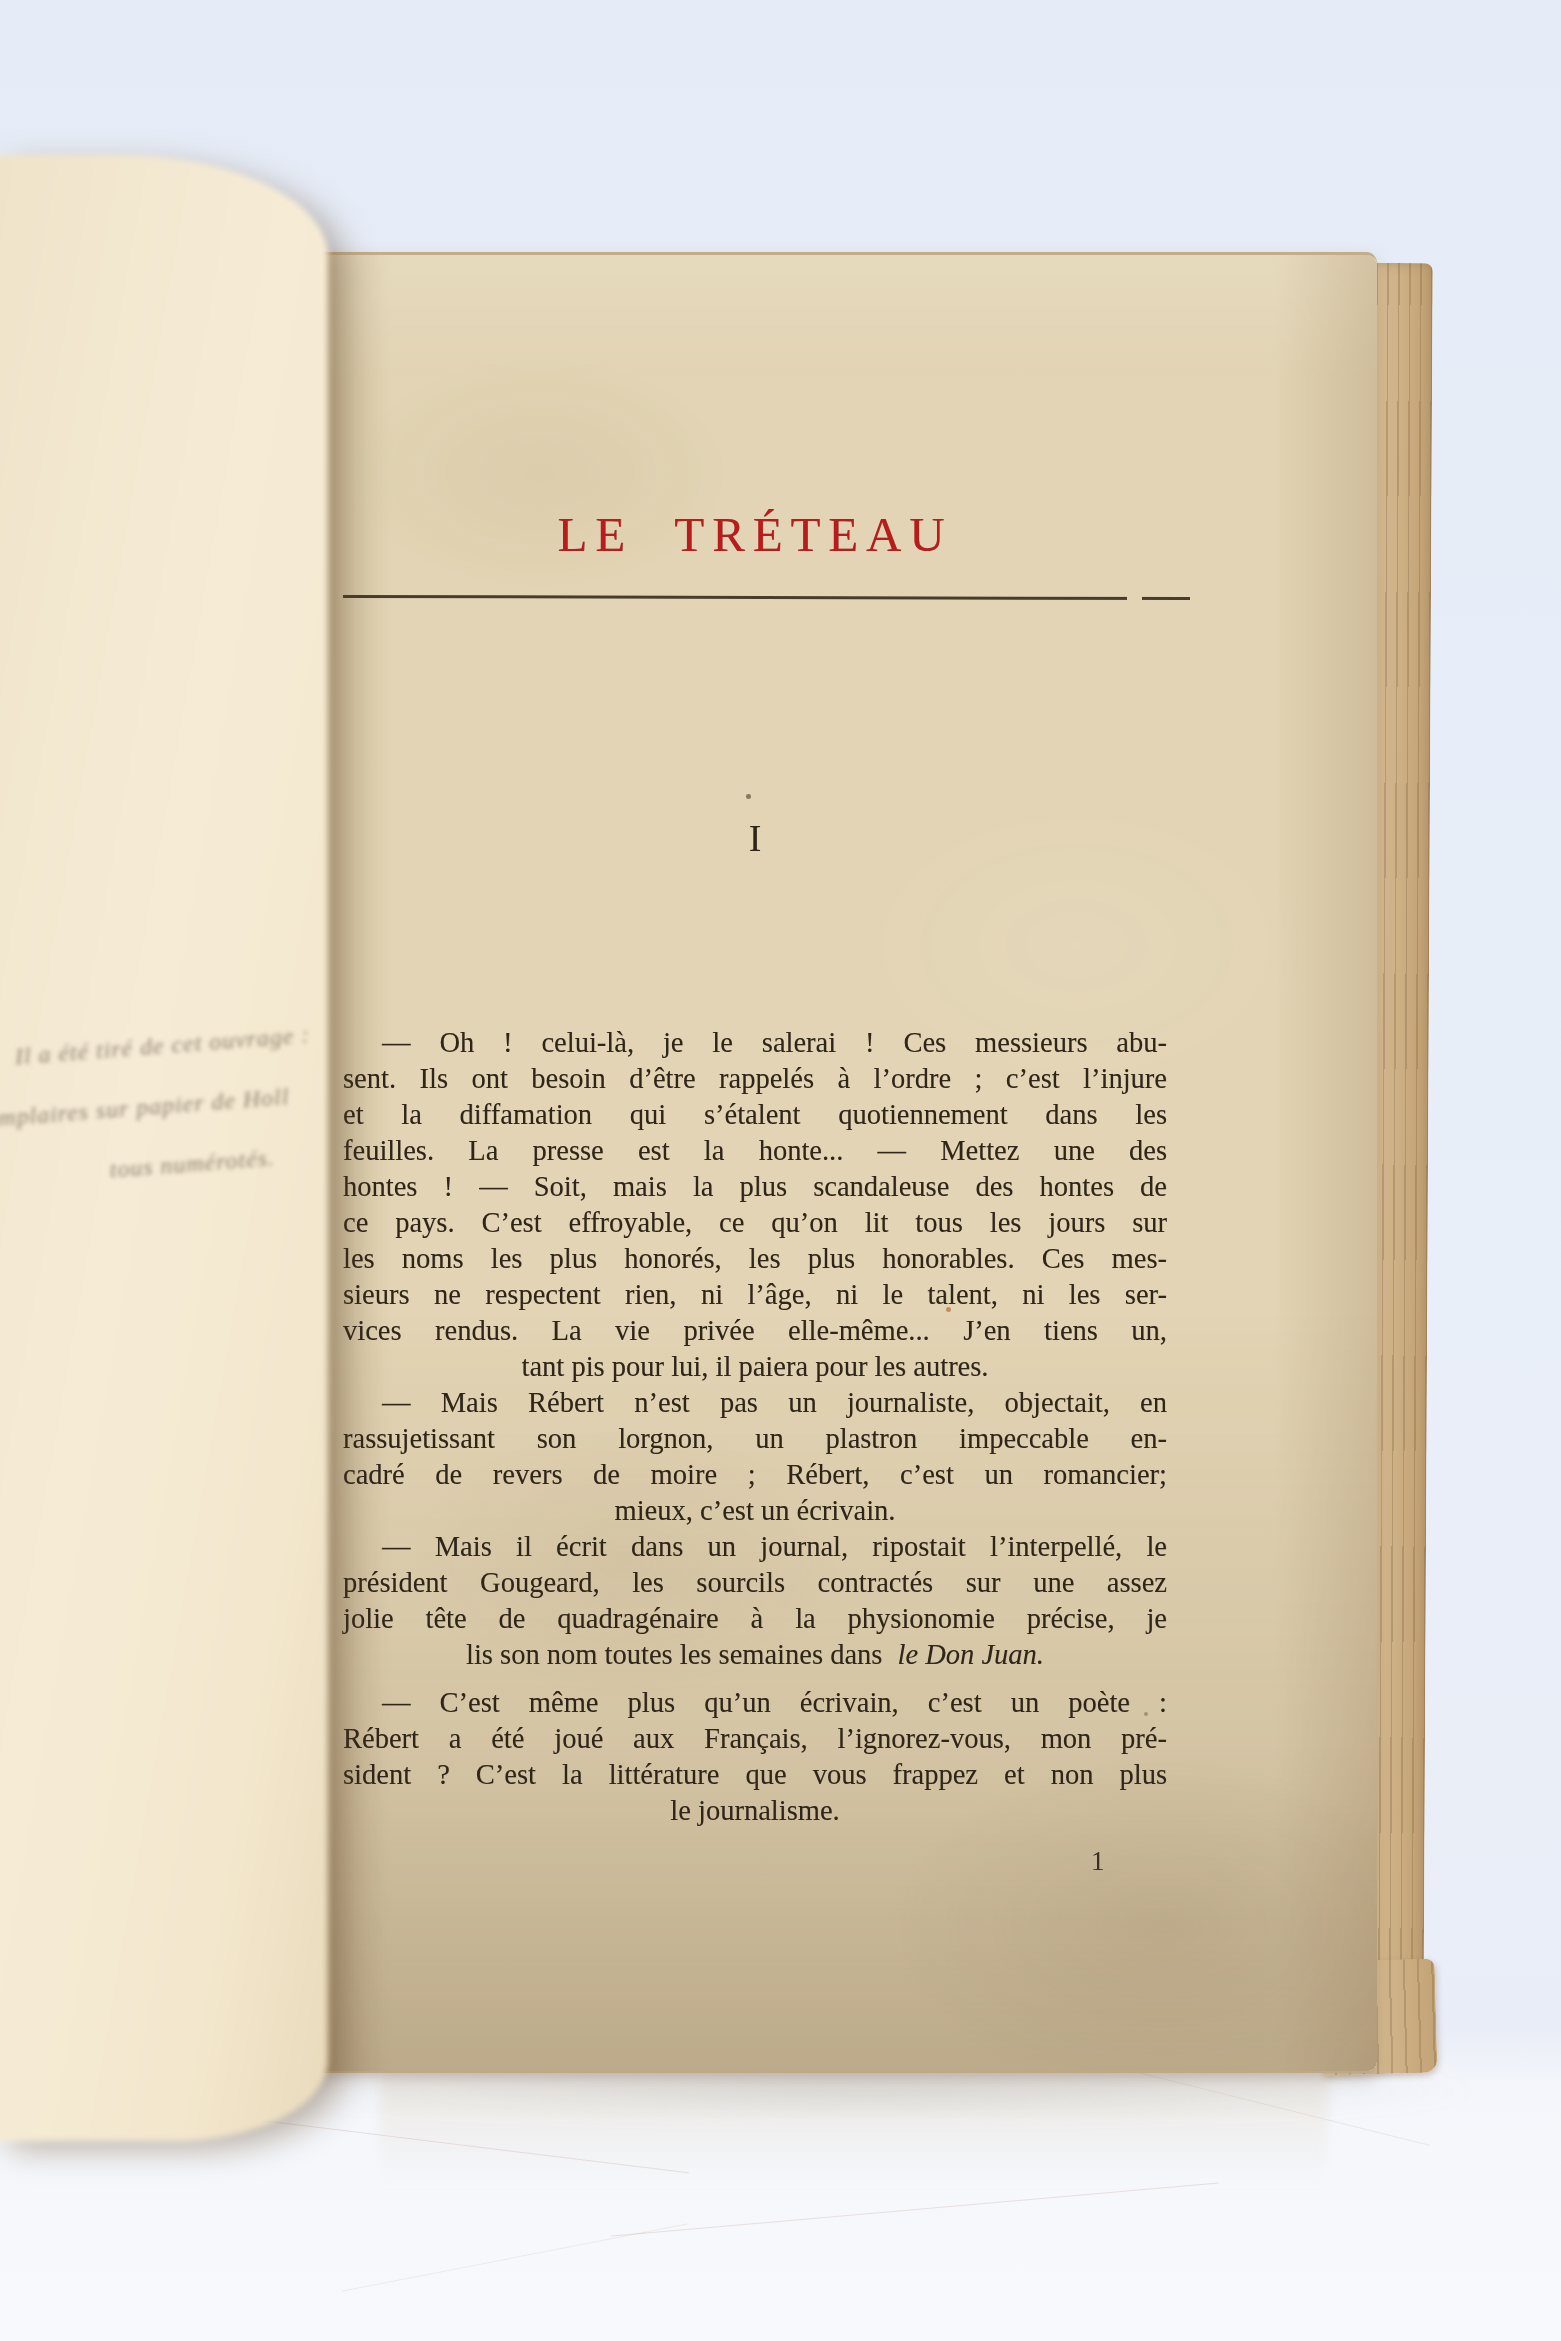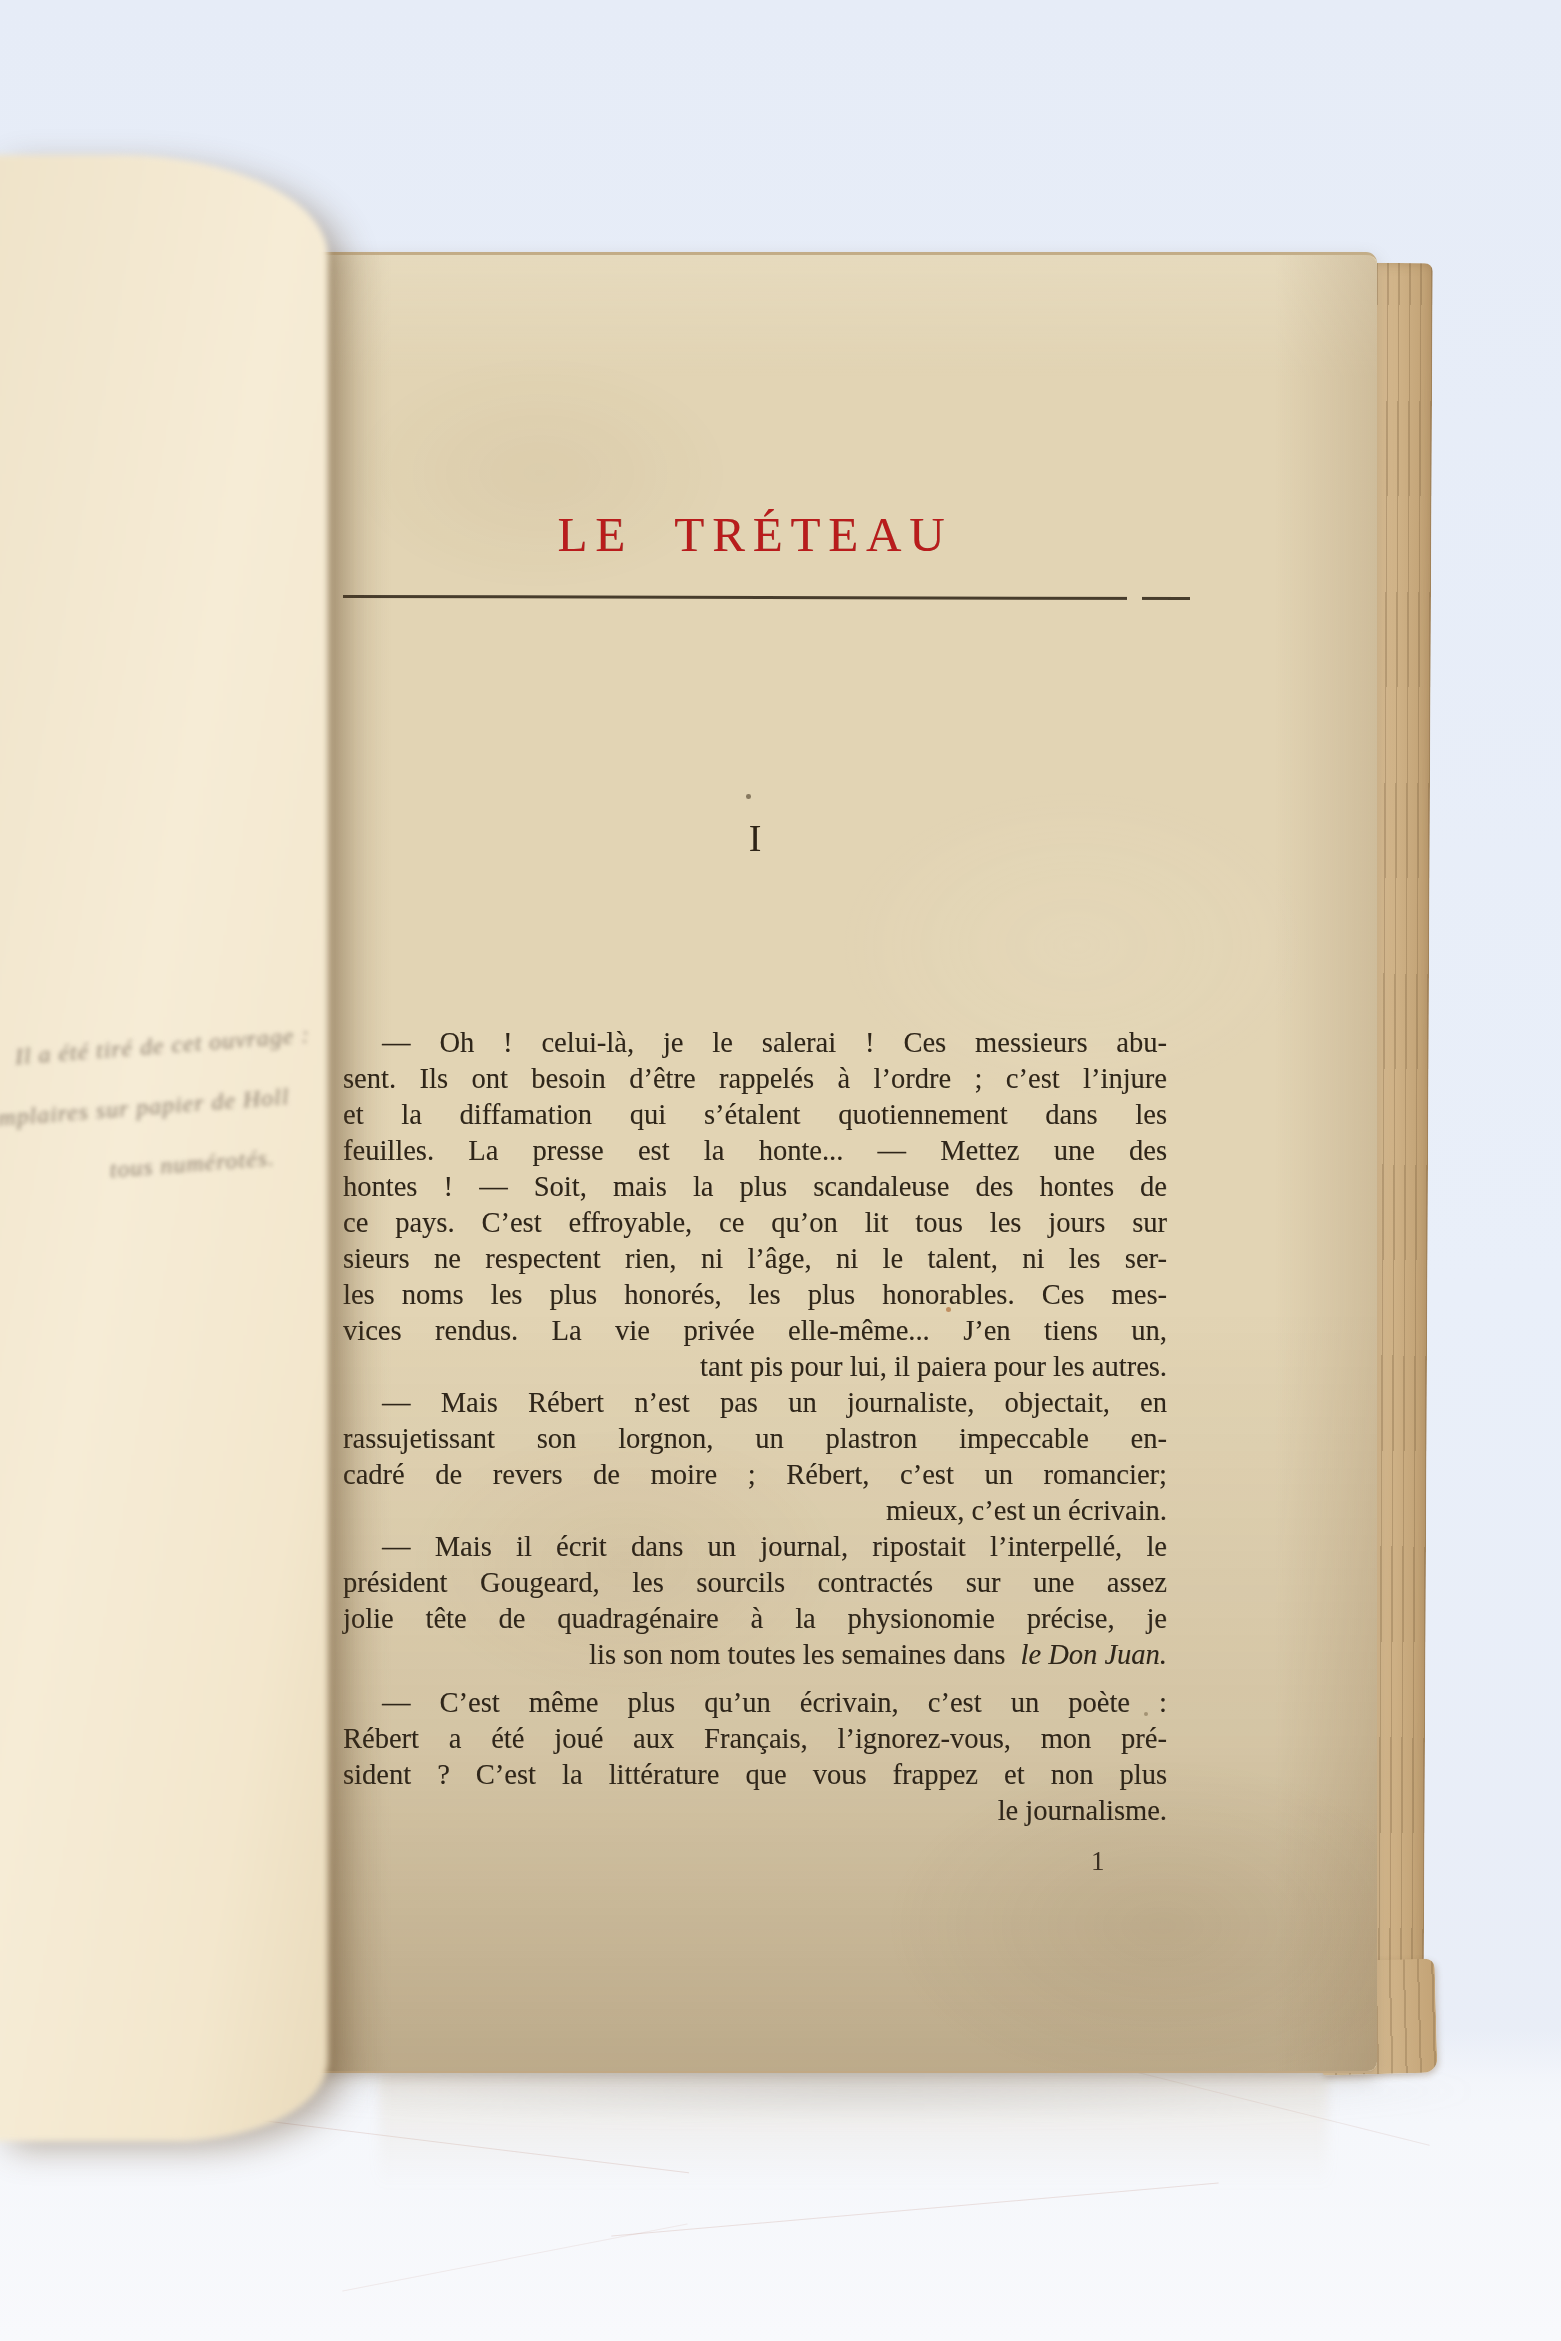--- a/index.html
+++ b/index.html
@@ -67,21 +67,21 @@
   .title { position:absolute; left:39px; top:255px; width:824px; text-align:center;
     font-size:49px; line-height:1; letter-spacing:.16em; word-spacing:.45em;
     color:#b91c1c; text-shadow:0.3px 0.3px 0 rgba(44,33,20,.35); }
   .rule { position:absolute; left:39px; top:341px; width:847px; height:2.7px; opacity:.88;
     transform:rotate(.15deg);
     background:linear-gradient(90deg,#32281a 0%,#32281a 92.6%,rgba(0,0,0,0) 92.6%,rgba(0,0,0,0) 94.3%,#32281a 94.3%,#32281a 100%); }
   .numeral { position:absolute; left:39px; top:564px; width:824px; text-align:center;
     font-size:38px; line-height:1; color:#2e2417; }
 
   .body-text { position:absolute; left:39px; top:741px; width:824px; color:#2f261a; }
-  .bline { font-size:28.5px; line-height:36px; height:36px; text-align:right;
+  .bline { font-size:28.5px; line-height:36px; height:36px; text-align:center;
     text-shadow:0.3px 0.3px 0 rgba(47,38,26,.28); }
   .bline.j { text-align:justify; text-align-last:justify; }
   .bline em { font-style:italic;margin-left:8px; }
 
   .folio { position:absolute; left:787px; top:1591px; font-size:27px; color:#3a2f22; }
 
   
   .left-bg { position:absolute; left:-11px; top:155px; width:339px; height:1986px;
     background:linear-gradient(100deg,#efe3c9 0%,#f6ecd6 45%,#f3e7cd 78%,#e9dabb 100%);
     border-top-right-radius:210px 102px; border-bottom-right-radius:156px 81px;
@@ -121,22 +121,22 @@
     <div class="rule"></div>
     <div class="numeral">I</div>
 
     <div class="body-text">
         <div class="bline j" style="text-indent: 39px; margin-top: 29px;"><span>— Oh ! celui-là, je le salerai ! Ces messieurs abu-</span></div>
         <div class="bline j"><span>sent. Ils ont besoin d’être rappelés à l’ordre ; c’est l’injure</span></div>
         <div class="bline j"><span>et la diffamation qui s’étalent quotiennement dans les</span></div>
         <div class="bline j"><span>feuilles. La presse est la honte... — Mettez une des</span></div>
         <div class="bline j"><span>hontes ! — Soit, mais la plus scandaleuse des hontes de</span></div>
         <div class="bline j"><span>ce pays. C’est effroyable, ce qu’on lit tous les jours sur</span></div>
+        <div class="bline j"><span>les noms les plus honorés, les plus honorables. Ces mes-</span></div>
         <div class="bline j"><span>sieurs ne respectent rien, ni l’âge, ni le talent, ni les ser-</span></div>
-        <div class="bline j"><span>les noms les plus honorés, les plus honorables. Ces mes-</span></div>
         <div class="bline j"><span>vices rendus. La vie privée elle-même... J’en tiens un,</span></div>
         <div class="bline"><span>tant pis pour lui, il paiera pour les autres.</span></div>
         <div class="bline j" style="text-indent: 39px;"><span>— Mais Rébert n’est pas un journaliste, objectait, en</span></div>
         <div class="bline j"><span>rassujetissant son lorgnon, un plastron impeccable en-</span></div>
         <div class="bline j"><span>cadré de revers de moire ; Rébert, c’est un romancier;</span></div>
         <div class="bline"><span>mieux, c’est un écrivain.</span></div>
         <div class="bline j" style="text-indent: 39px;"><span>— Mais il écrit dans un journal, ripostait l’interpellé, le</span></div>
         <div class="bline j"><span>président Gougeard, les sourcils contractés sur une assez</span></div>
         <div class="bline j"><span>jolie tête de quadragénaire à la physionomie précise, je</span></div>
         <div class="bline"><span>lis son nom toutes les semaines dans </span><em>le Don Juan.</em></div>

